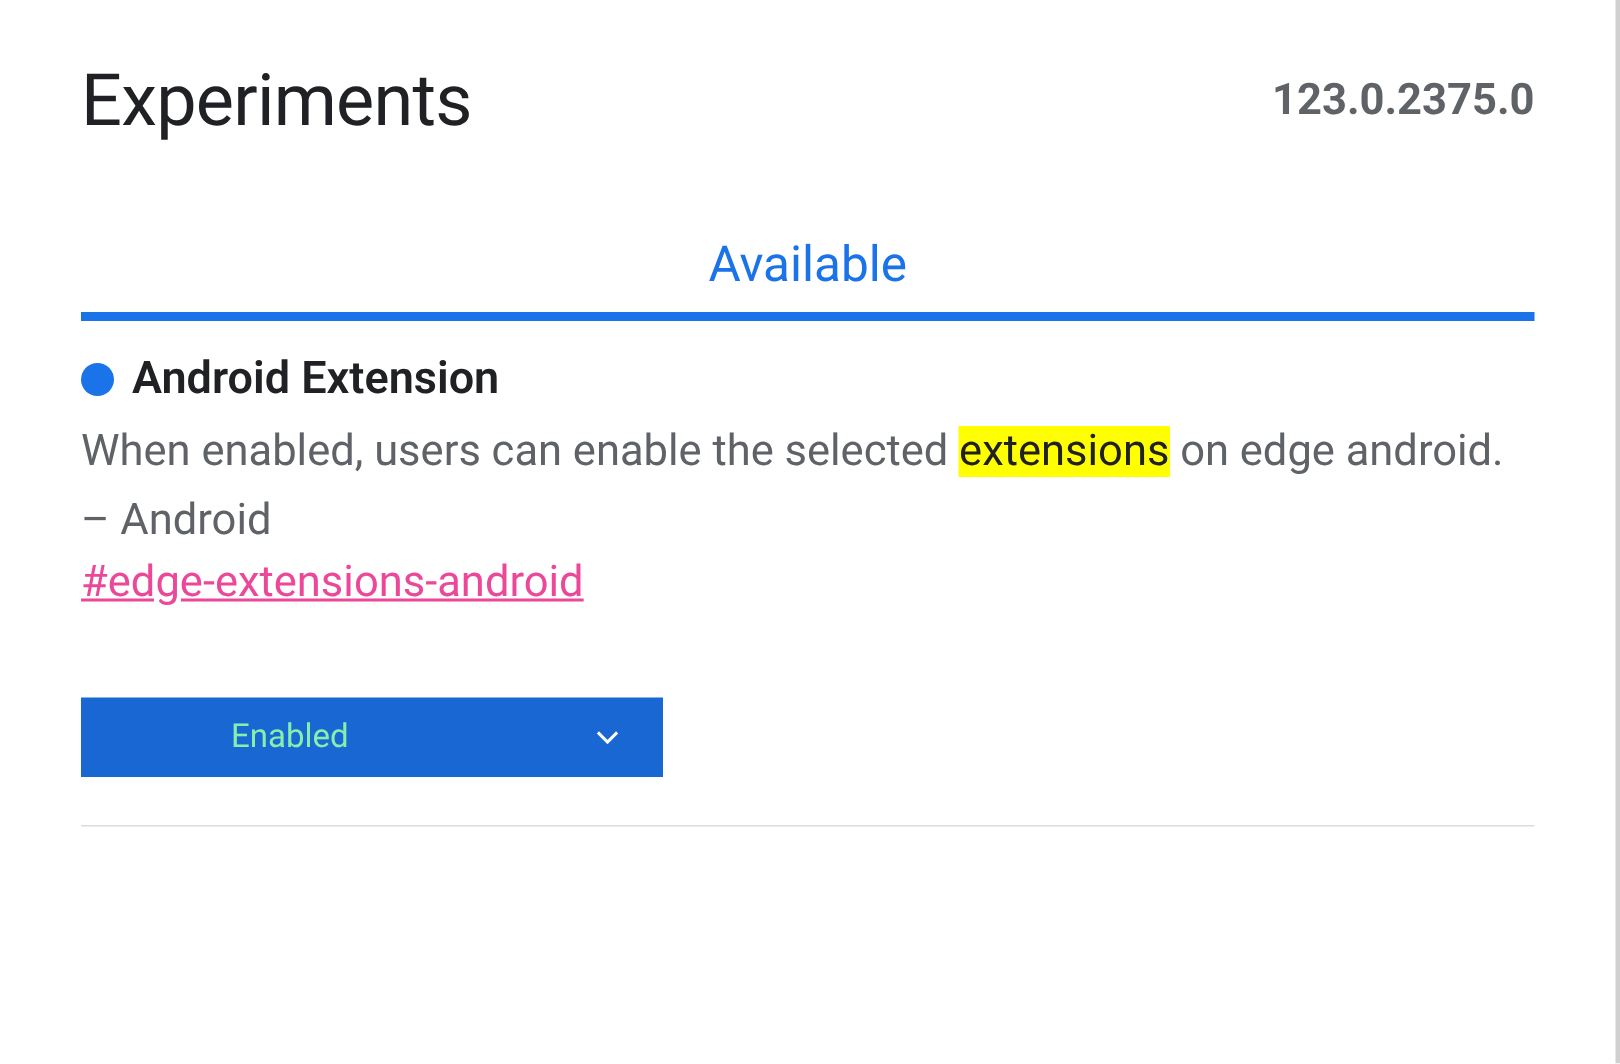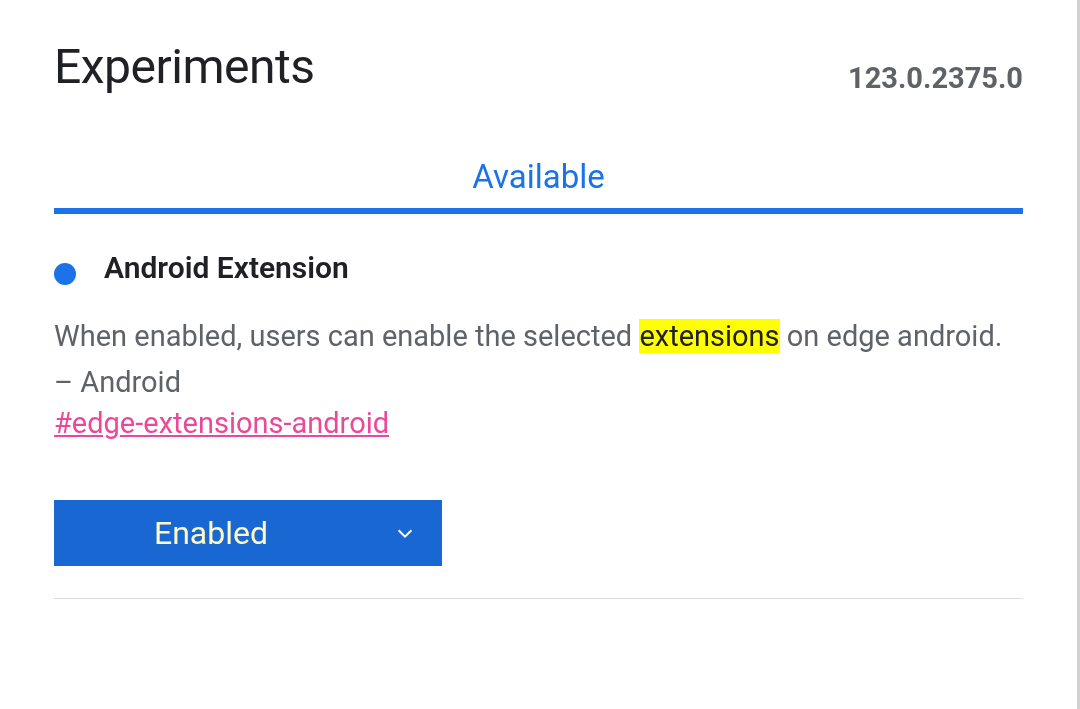--- a/index.html
+++ b/index.html
@@ -11,37 +11,37 @@
       position: relative;
     }
     .container {
       padding: 38px 54px 0 54px;
       border-right: 3px solid #d0d0d0;
       height: 100%;
     }
     .header-row {
       display: flex;
       justify-content: space-between;
-      align-items: flex-end;
+      align-items: center;
       margin-bottom: 62px;
     }
     .page-title {
       font-size: 48px;
       font-weight: 400;
       color: #202124;
       letter-spacing: -0.5px;
     }
     .version {
       font-size: 29px;
       font-weight: 700;
       color: #5f6368;
     }
     .tabs {
       display: flex;
-      margin-bottom: 36px;
+      margin-bottom: 21px;
     }
     .tab {
       flex: 1;
       text-align: center;
       padding-bottom: 16px;
       font-size: 33px;
       font-weight: 400;
       cursor: pointer;
       border-bottom: 2px solid #9e9e9e;
     }
@@ -52,23 +52,23 @@
     }
     .tab.inactive {
       color: #5f6368;
     }
     .experiment {
       padding-bottom: 32px;
       border-bottom: 1px solid #dadce0;
     }
     .exp-title-row {
       display: flex;
-      align-items: flex-end;
-      gap: 28px;
-      margin-bottom: 28px;
+      align-items: center;
+      gap: 12px;
+      margin-bottom: 8px;
     }
     .dot {
       width: 22px;
       height: 22px;
       border-radius: 50%;
       background: #1a73e8;
       flex-shrink: 0;
     }
     .exp-title {
       font-size: 30px;
@@ -90,22 +90,22 @@
       color: #ec4899;
       text-decoration: underline;
       display: inline-block;
       margin-bottom: 60px;
     }
     .dropdown {
       display: inline-flex;
       align-items: center;
       justify-content: center;
       background: #1967d2;
-      color: #fef9c3;
-      font-size: 32px;
+      color: #86efac;
+      font-size: 22px;
       font-weight: 400;
       padding: 14px 26px 14px 100px;
       cursor: pointer;
       gap: 60px;
       min-width: 388px;
       position: relative;
     }
     .dropdown-label {
       flex: 1;
       text-align: left;

